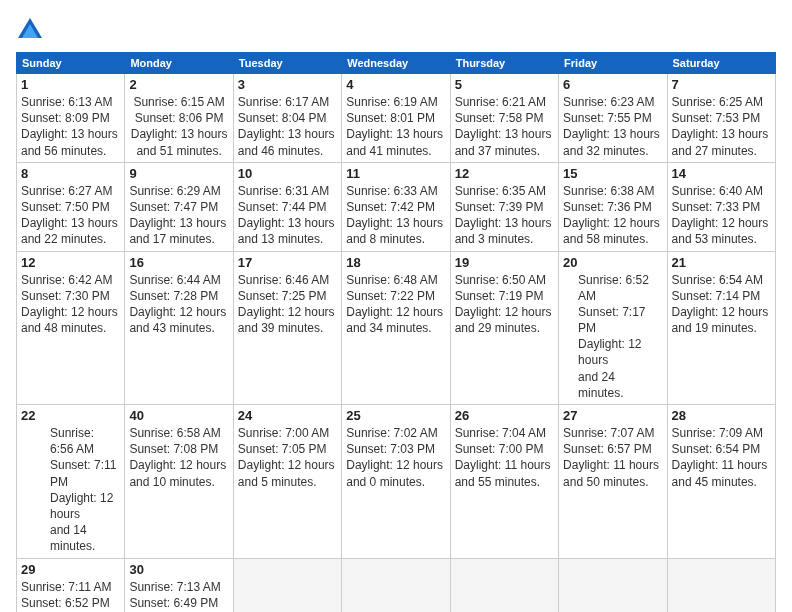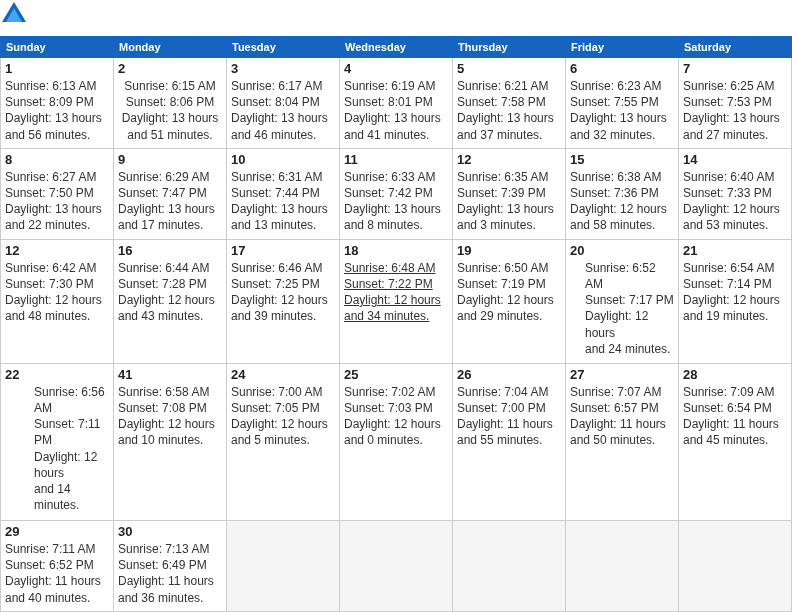--- a/index.html
+++ b/index.html
@@ -6,20 +6,21 @@
     body {
       width: 792px;
       height: 612px;
       font-family: Arial, sans-serif;
       background: #fff;
       overflow: hidden;
     }
     .page {
       width: 792px;
       height: 612px;
+      padding: 16px;
       display: flex;
       flex-direction: column;
     }
     .header {
       display: flex;
       justify-content: space-between;
       align-items: flex-start;
       margin-bottom: 8px;
     }
     .logo {
@@ -253,21 +254,21 @@
           </td>
           <td>
             <span class="day-num">17</span>
             <div class="cell-text" style="white-space: pre-line;">Sunrise: 6:46 AM
 Sunset: 7:25 PM
 Daylight: 12 hours
 and 39 minutes.</div>
           </td>
           <td>
             <span class="day-num">18</span>
-            <div class="cell-text" style="white-space: pre-line; text-decoration: underline;">Sunrise: 6:48 AM
+            <div class="cell-text" style="white-space: pre-line;">Sunrise: 6:48 AM
 Sunset: 7:22 PM
 Daylight: 12 hours
 and 34 minutes.</div>
           </td>
           <td>
             <span class="day-num">19</span>
             <div class="cell-text" style="white-space: pre-line;">Sunrise: 6:50 AM
 Sunset: 7:19 PM
 Daylight: 12 hours
 and 29 minutes.</div>
@@ -289,21 +290,21 @@
         </tr>
         <tr>
           <td>
             <span class="day-num">22</span>
             <div class="cell-text" style="white-space: pre-line; margin-left: 29px;">Sunrise: 6:56 AM
 Sunset: 7:11 PM
 Daylight: 12 hours
 and 14 minutes.</div>
           </td>
           <td>
-            <span class="day-num">41</span>
+            <span class="day-num">40</span>
             <div class="cell-text" style="white-space: pre-line;">Sunrise: 6:58 AM
 Sunset: 7:08 PM
 Daylight: 12 hours
 and 10 minutes.</div>
           </td>
           <td>
             <span class="day-num">24</span>
             <div class="cell-text" style="white-space: pre-line;">Sunrise: 7:00 AM
 Sunset: 7:05 PM
 Daylight: 12 hours

